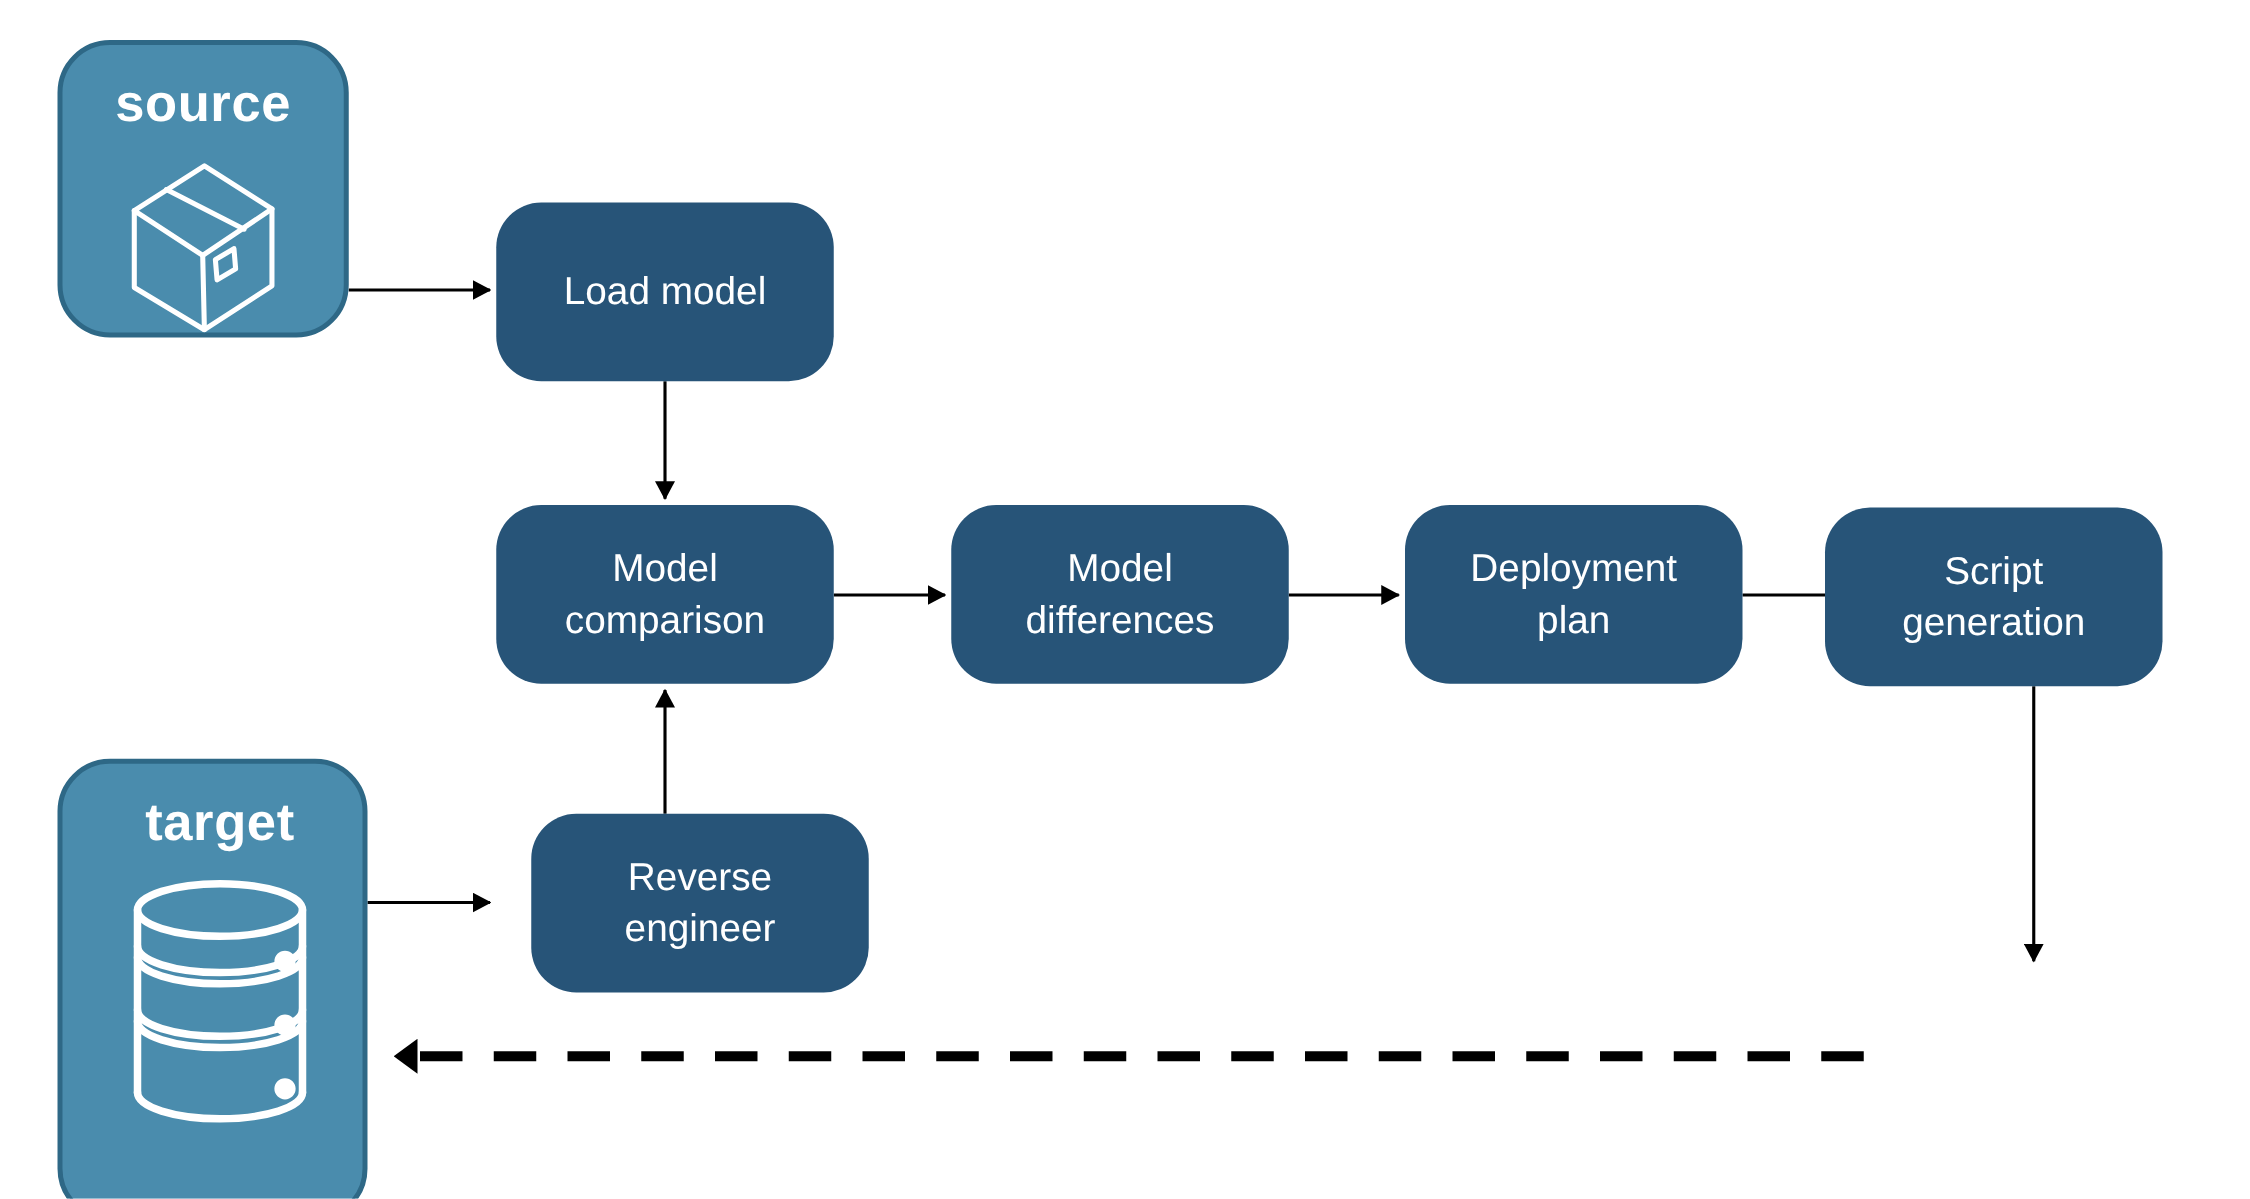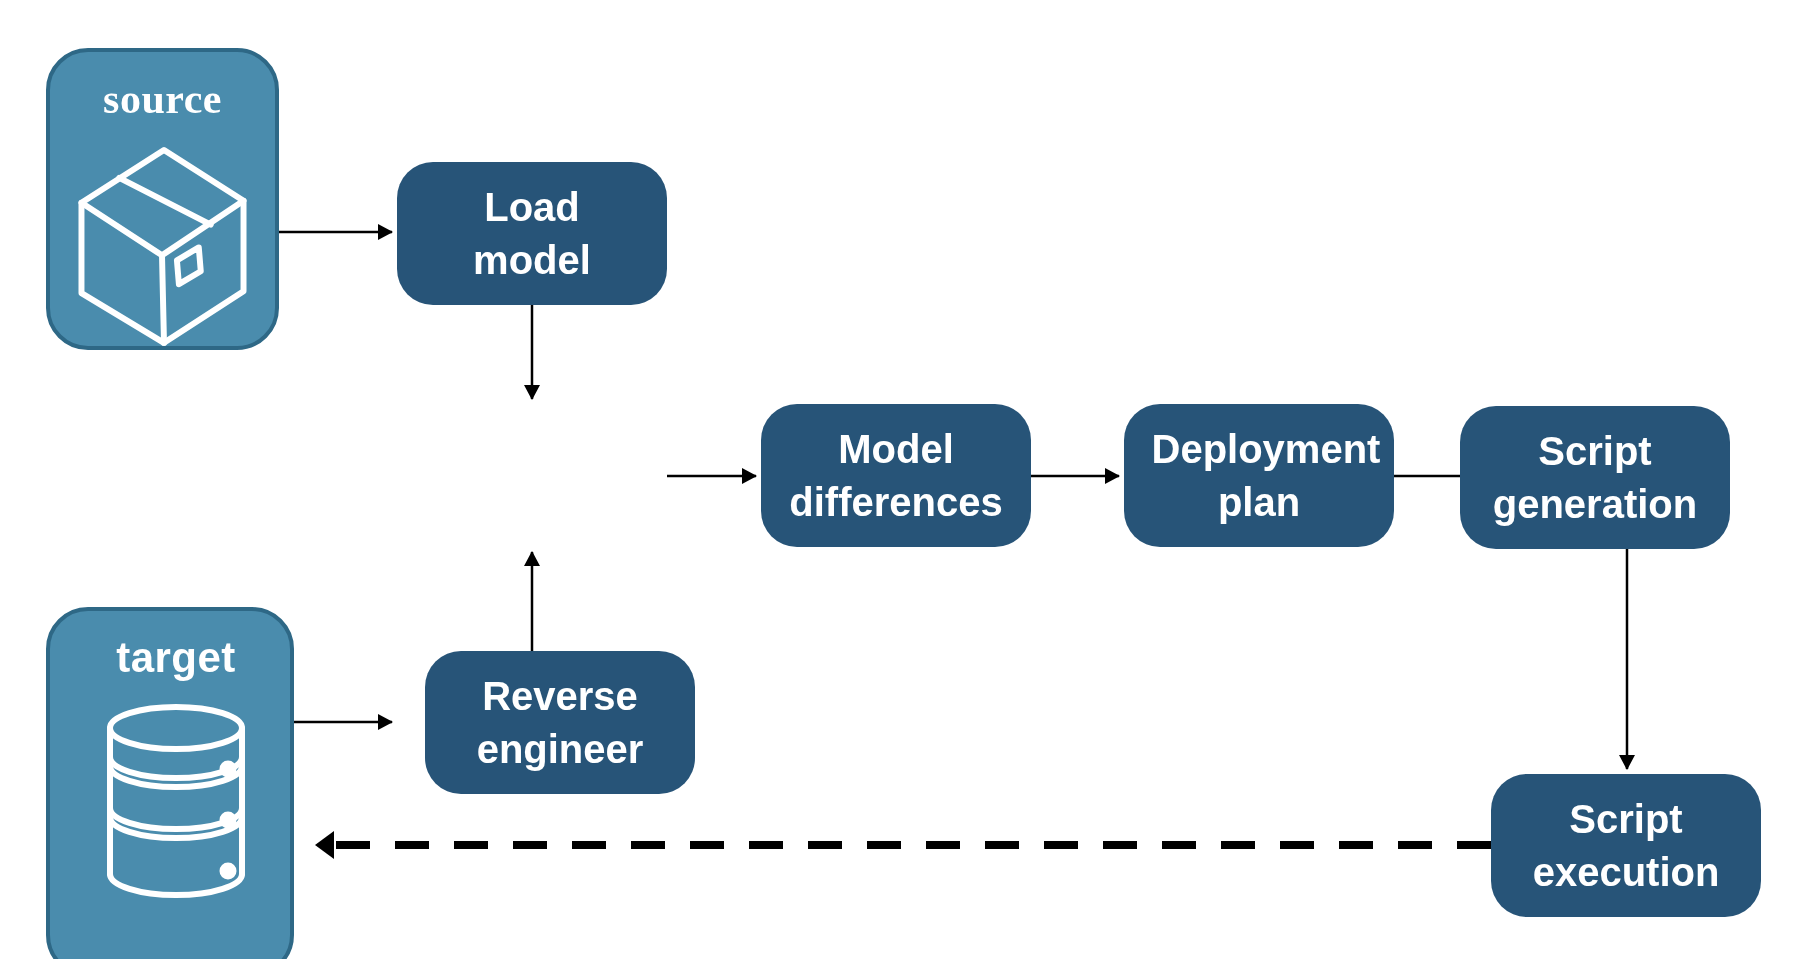--- a/index.html
+++ b/index.html
@@ -51,42 +51,41 @@
   .terminal-label {
     margin-top: 24px;
     font-size: 42px;
     font-weight: 700;
     color: var(--terminal-text);
     letter-spacing: 0.5px;
     line-height: 1.1;
   }
   .terminal-icon { display: block; }
   .terminal-icon * { stroke: #ffffff; }
-  #terminal-source { left: 46px; top: 48px; width: 233px; height: 302px; font-family: Liberation Serif, serif; }
+  #terminal-source { left: 46px; top: 32px; width: 233px; height: 238px; }
   #terminal-target { left: 46px; top: 607px; width: 248px; height: 370px; padding-left: 12px; }
   #terminal-source .terminal-icon { margin-top: 24px; }
   #terminal-target .terminal-icon { margin-top: 22px; }
 
   .node {
     position: absolute;
     width: 270px;
     height: 143px;
     border-radius: 36px;
     background: var(--node-fill);
     color: var(--node-text);
     display: flex;
     align-items: center;
     justify-content: center;
     text-align: center;
   }
   .node-label {
-    font-size: 40px;
+    font-size: 31px;
     line-height: 1.32;
     max-width: 215px;
-    font-weight: bold;
   }
   #node-load-model        { left: 397px;  top: 162px; }
   #node-model-comparison  { left: 397px;  top: 404px; }
   #node-model-differences { left: 761px;  top: 404px; }
   #node-deployment-plan   { left: 1124px; top: 404px; }
   #node-script-generation { left: 1460px; top: 406px; }
   #node-reverse-engineer  { left: 397px;  top: 651px; margin-left: 28px; }
   #node-script-execution  { left: 1491px; top: 774px; }
 </style>
 </head>
@@ -138,29 +137,29 @@
       <path d="M7,171 A66,21 0 0 0 139,171"></path>
       <circle cx="125" cy="66" r="5.5" fill="#ffffff" stroke="none"></circle>
       <circle cx="125" cy="117" r="5.5" fill="#ffffff" stroke="none"></circle>
       <circle cx="125" cy="168" r="5.5" fill="#ffffff" stroke="none"></circle>
     </svg>
   </div>
 
   <div class="node" id="node-load-model">
     <span class="node-label">Load model</span>
   </div>
+  <div class="node" id="node-model-comparison">
+    <span class="node-label">Model comparison</span>
+  </div>
   <div class="node" id="node-deployment-plan">
     <span class="node-label">Deployment plan</span>
   </div>
   <div class="node" id="node-model-differences">
     <span class="node-label">Model differences</span>
   </div>
   <div class="node" id="node-script-generation">
     <span class="node-label">Script generation</span>
   </div>
   <div class="node" id="node-reverse-engineer">
     <span class="node-label">Reverse engineer</span>
   </div>
-  <div class="node" id="node-script-execution">
-    <span class="node-label">Script execution</span>
-  </div>
 
 </div>
 
 </body></html>

